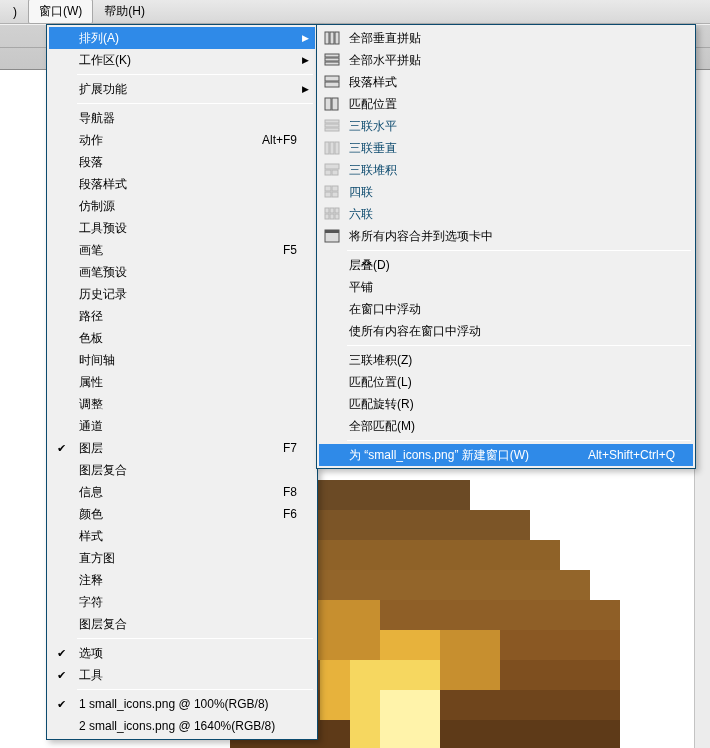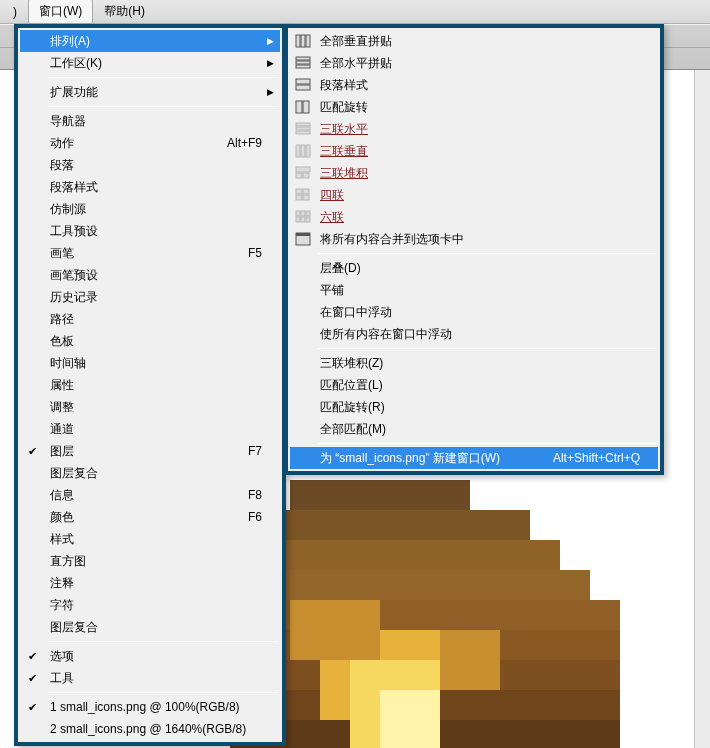--- a/index.html
+++ b/index.html
@@ -57,23 +57,24 @@
     left: 200px;
     width: 420px;
     height: 300px;
   }
   .pixel-img svg { width: 100%; height: 100%; }
 
   
   .menu {
     position: absolute;
     background: #f0f0f0;
-    border: 4px solid #0c4a6e;
+    border: 1px solid #0c4a6e;
     box-shadow: 3px 3px 6px rgba(0,0,0,0.25);
     padding: 2px;
+    margin-left: 32px;
   }
   .menu-col-gutter {
     position: absolute;
     top: 2px; bottom: 2px; left: 2px;
     width: 24px;
     background: #f0f0f0;
   }
   .menu-item {
     position: relative;
     display: flex;
@@ -82,22 +83,21 @@
     padding-left: 30px;
     padding-right: 18px;
     cursor: default;
     white-space: nowrap;
   }
   .menu-item.highlight {
     background: #2f8ae8;
     color: #fff;
   }
   .menu-item.disabled {
-    color: #7f1d1d;
-    text-decoration: underline;
+    color: #0c4a6e;
   }
   .menu-item .label { flex: 1; }
   .menu-item .shortcut { margin-left: 24px; color: inherit; text-align: center; }
   .menu-item .arrow {
     position: absolute;
     right: 6px;
     font-size: 9px;
   }
   .menu-item .check {
     position: absolute;
@@ -319,21 +319,21 @@
       </span>
       <span class="label">段落样式</span>
     </div>
     <div class="menu-item">
       <span class="menu-icon">
         <svg width="16" height="14" viewBox="0 0 16 14">
           <rect x="1" y="1" width="6" height="12" fill="#ddd" stroke="#555" stroke-width="1"></rect>
           <rect x="8" y="1" width="6" height="12" fill="#ddd" stroke="#555" stroke-width="1"></rect>
         </svg>
       </span>
-      <span class="label">匹配旋转</span>
+      <span class="label">匹配位置</span>
     </div>
     <div class="menu-item disabled">
       <span class="menu-icon">
         <svg width="16" height="14" viewBox="0 0 16 14">
           <rect x="1" y="1" width="14" height="3" fill="#dcdcdc" stroke="#b6b6b6" stroke-width="1"></rect>
           <rect x="1" y="5" width="14" height="3" fill="#dcdcdc" stroke="#b6b6b6" stroke-width="1"></rect>
           <rect x="1" y="9" width="14" height="3" fill="#dcdcdc" stroke="#b6b6b6" stroke-width="1"></rect>
         </svg>
       </span>
       <span class="label">三联水平</span>

